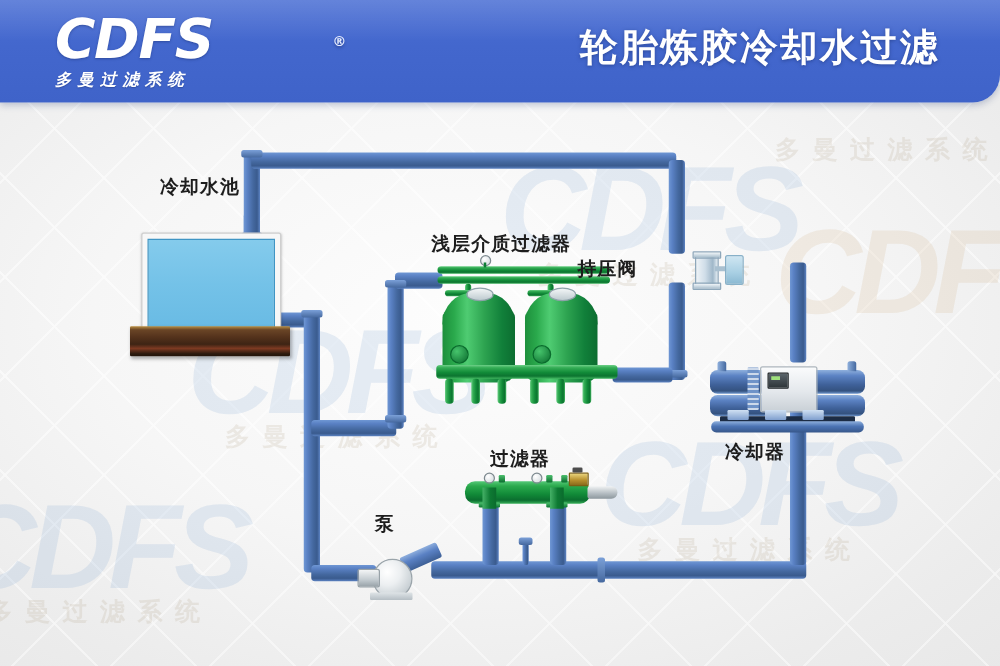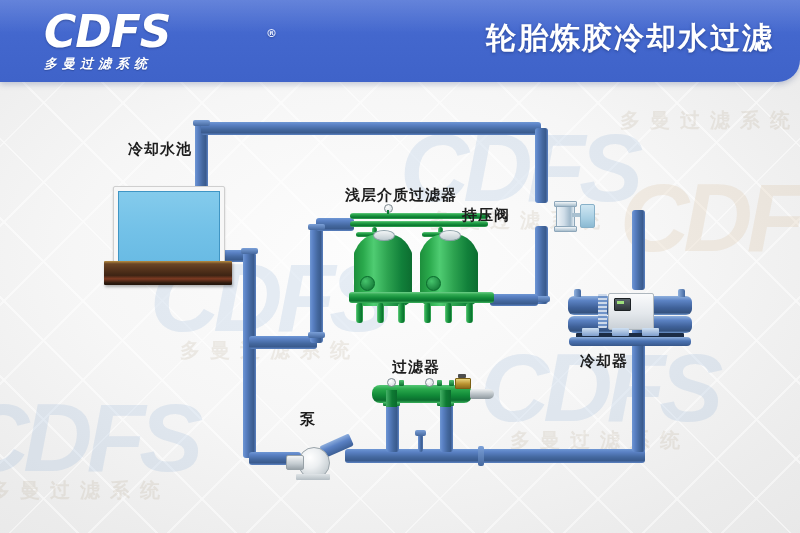--- a/index.html
+++ b/index.html
@@ -34,21 +34,21 @@
   .header-sheen{position:absolute;left:0;top:0;width:100%;height:40%;
     background:linear-gradient(180deg,rgba(255,255,255,.14),rgba(255,255,255,0));
     border-bottom-right-radius:0;}
   .logo-wrap{position:absolute;left:44px;top:10px;width:220px;height:62px;}
   .logo-main{font-family:"DejaVu Sans",sans-serif;font-style:italic;font-weight:bold;
     font-size:44px;color:#fff;letter-spacing:-1px;line-height:44px;
     text-shadow:0 1px 2px rgba(20,40,100,.45);}
   .logo-reg{position:absolute;right:-12px;top:2px;font-size:11px;color:#e8eeff;}
   .logo-sub{margin-top:1px;font-size:13px;color:#fff;font-weight:bold;letter-spacing:5px;
     font-style:italic;text-shadow:0 1px 1px rgba(20,40,100,.4);}
-  .header-title{position:absolute;right:26px;top:18px;font-size:30px;color:#fff;font-weight:bold;
+  .header-title{position:absolute;right:48px;top:18px;font-size:30px;color:#fff;font-weight:bold;
     letter-spacing:2px;text-shadow:0 1px 3px rgba(20,40,100,.5);
     font-family:"DejaVu Sans","Liberation Sans",sans-serif;}
 
   
   .footer{position:absolute;right:0;bottom:0;width:290px;height:53px;
     background:linear-gradient(180deg,#4b6fd4 0%,#4165cb 100%);
     border-top-left-radius:46px;z-index:6;}
   .footer-url{position:absolute;left:0;right:0;top:12px;text-align:center;
     font-size:23px;color:#fff;letter-spacing:.5px;
     font-family:"DejaVu Sans","Liberation Sans",sans-serif;}

